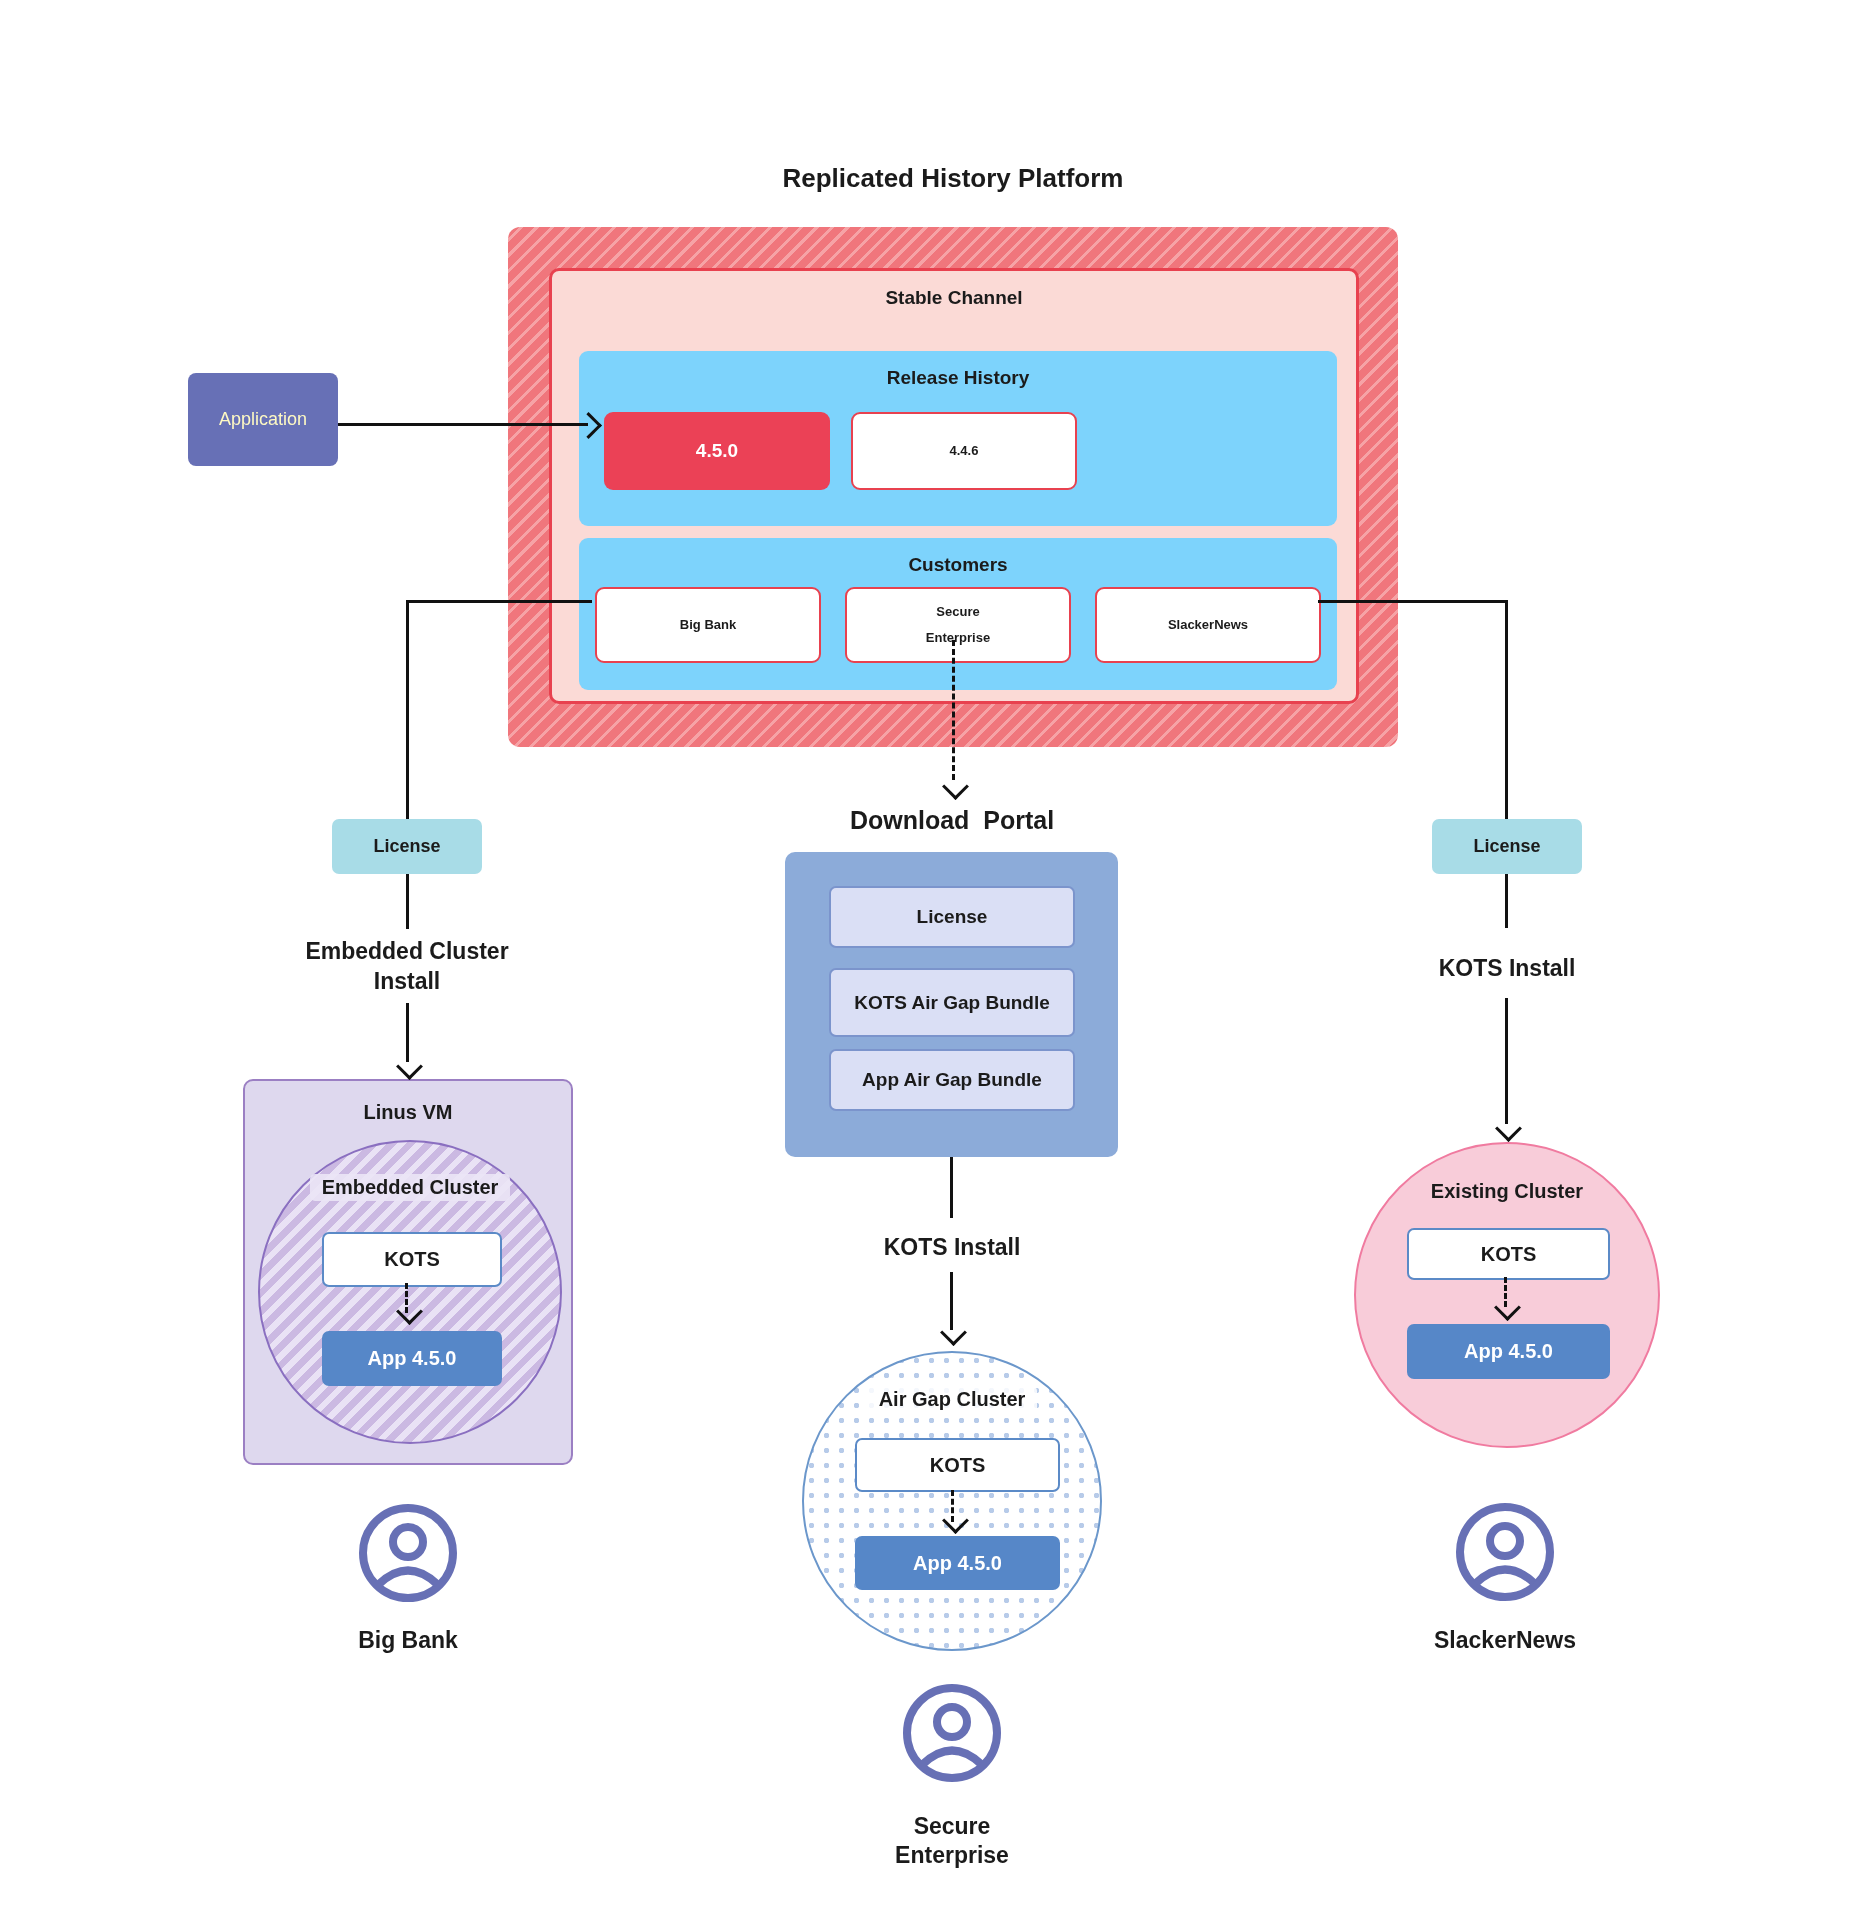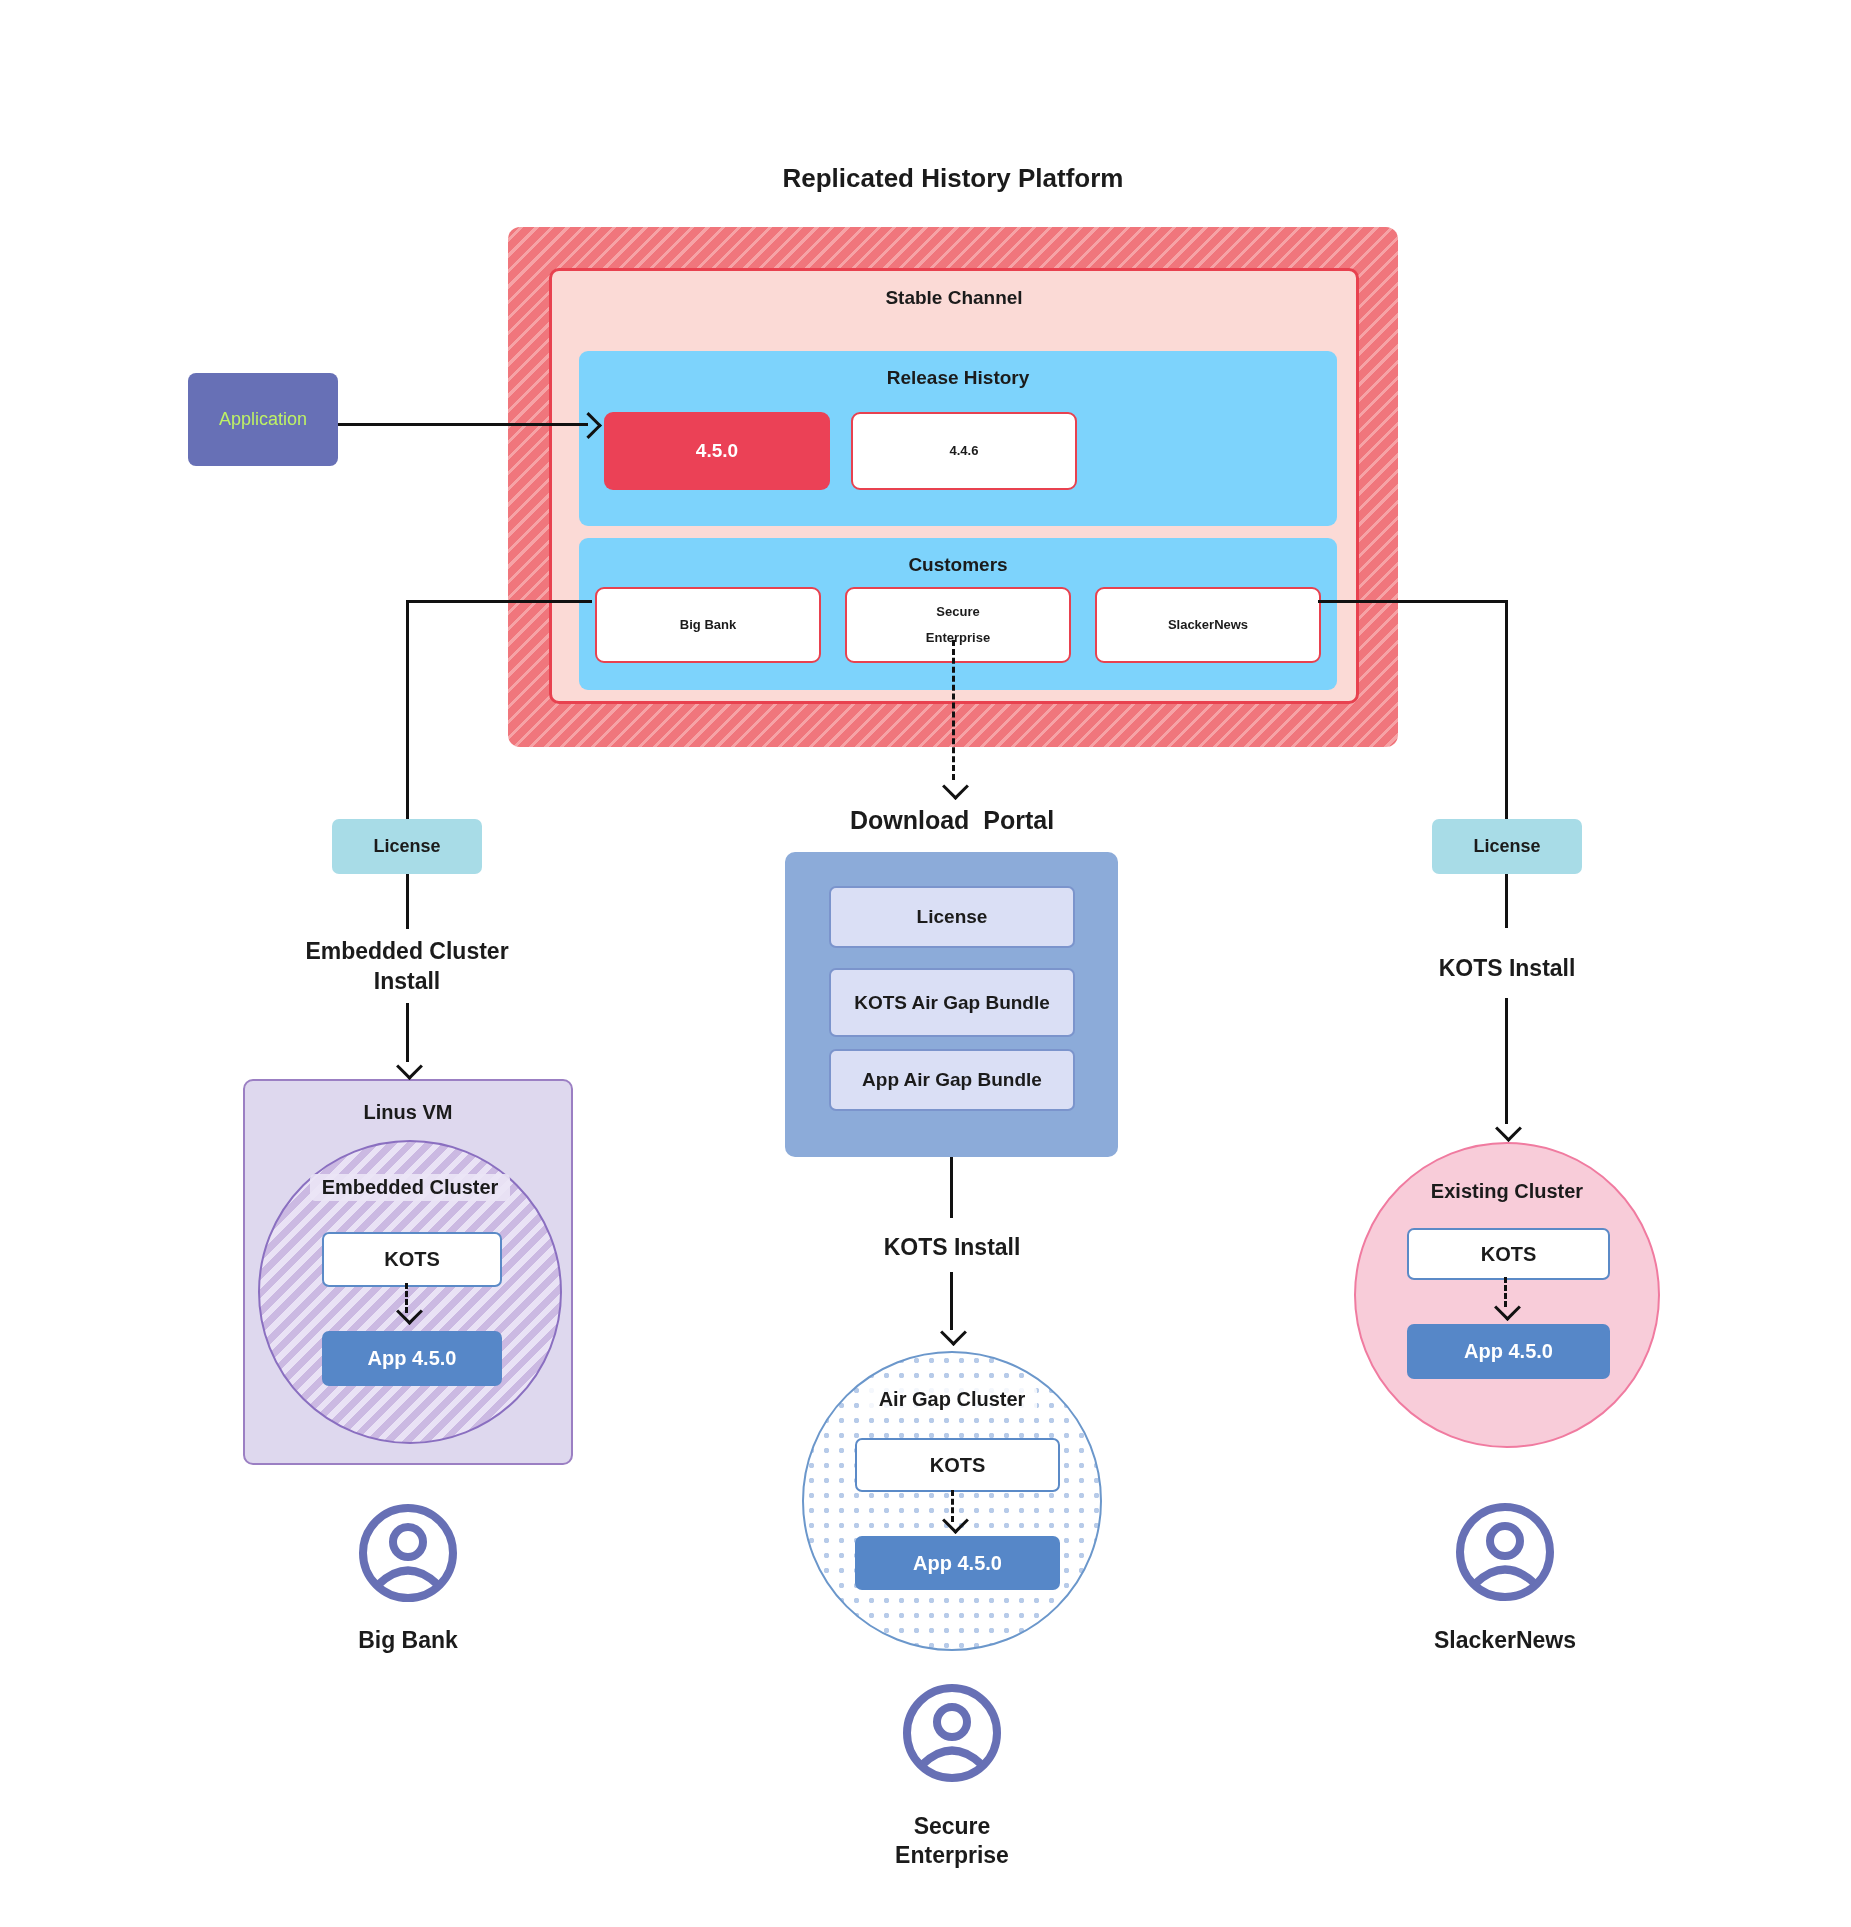--- a/index.html
+++ b/index.html
@@ -15,21 +15,21 @@
     background:repeating-linear-gradient(135deg,#f0767c 0px,#f0767c 8px,#f6a3a6 8px,#f6a3a6 11px);
     border-radius:12px;
   }
   .stable{background:#fbdad6;border:3px solid #e8414f;border-radius:10px;}
   .panel{background:#7dd3fc;border-radius:9px;margin-top:20px;}
   .panel-title{position:absolute;left:0;right:0;top:16px;text-align:center;font-size:19px;font-weight:600;}
   .rel-current{background:#eb4156;border-radius:9px;color:#ffffff;font-size:19px;font-weight:600;}
   .white-red-box{background:#ffffff;border:2.5px solid #e8414f;border-radius:9px;font-size:13px;font-weight:600;line-height:26px;}
 
   
-  .app-origin{background:#6770b6;border-radius:8px;color:#bef264;font-size:18px;font-weight:400;}
+  .app-origin{background:#6770b6;border-radius:8px;color:#fef9c3;font-size:18px;font-weight:400;}
   .license-box{background:#a8dce7;border-radius:7px;font-size:18px;font-weight:600;}
   .portal{background:#8cabd9;border-radius:10px;}
   .portal-item{background:#dadff5;border:2px solid #7b94cc;border-radius:7px;font-size:19px;font-weight:600;}
   .vm-box{background:#ded8ee;border:2px solid #9b7fc3;border-radius:10px;}
   .hatch-purple{
     background:repeating-linear-gradient(135deg,#cbb9e2 0px,#cbb9e2 7px,#e9e2f5 7px,#e9e2f5 13px);
     border:2.5px solid #8a6fc0;border-radius:50%;
   }
   .dots-blue{
     background-color:#ffffff;

